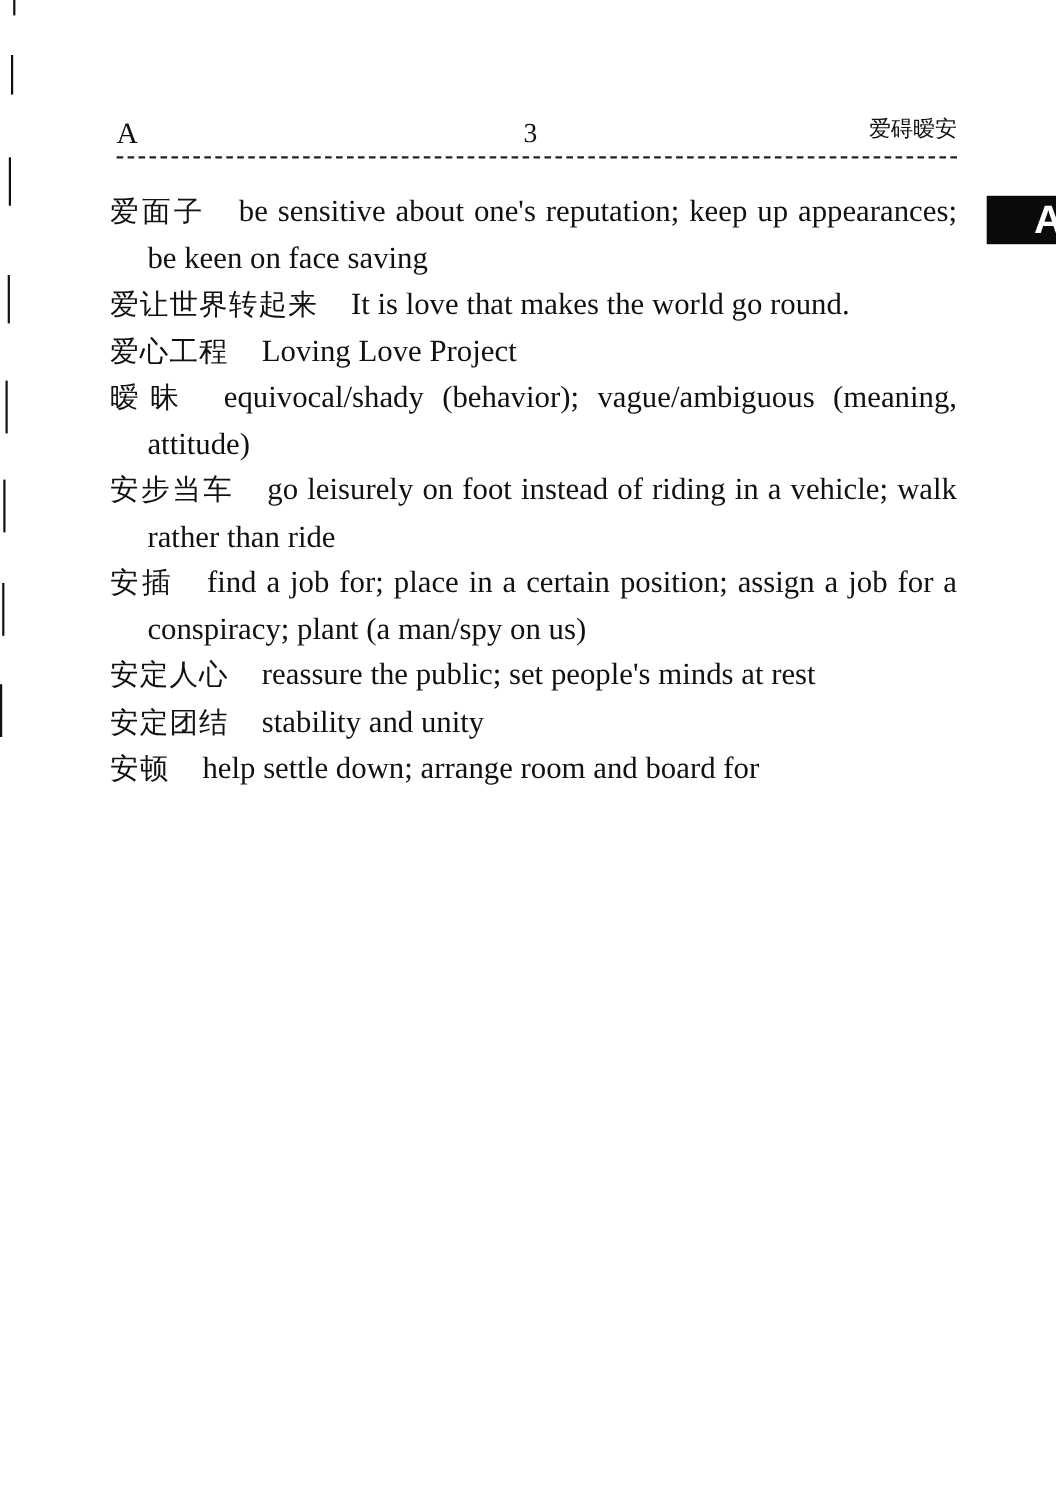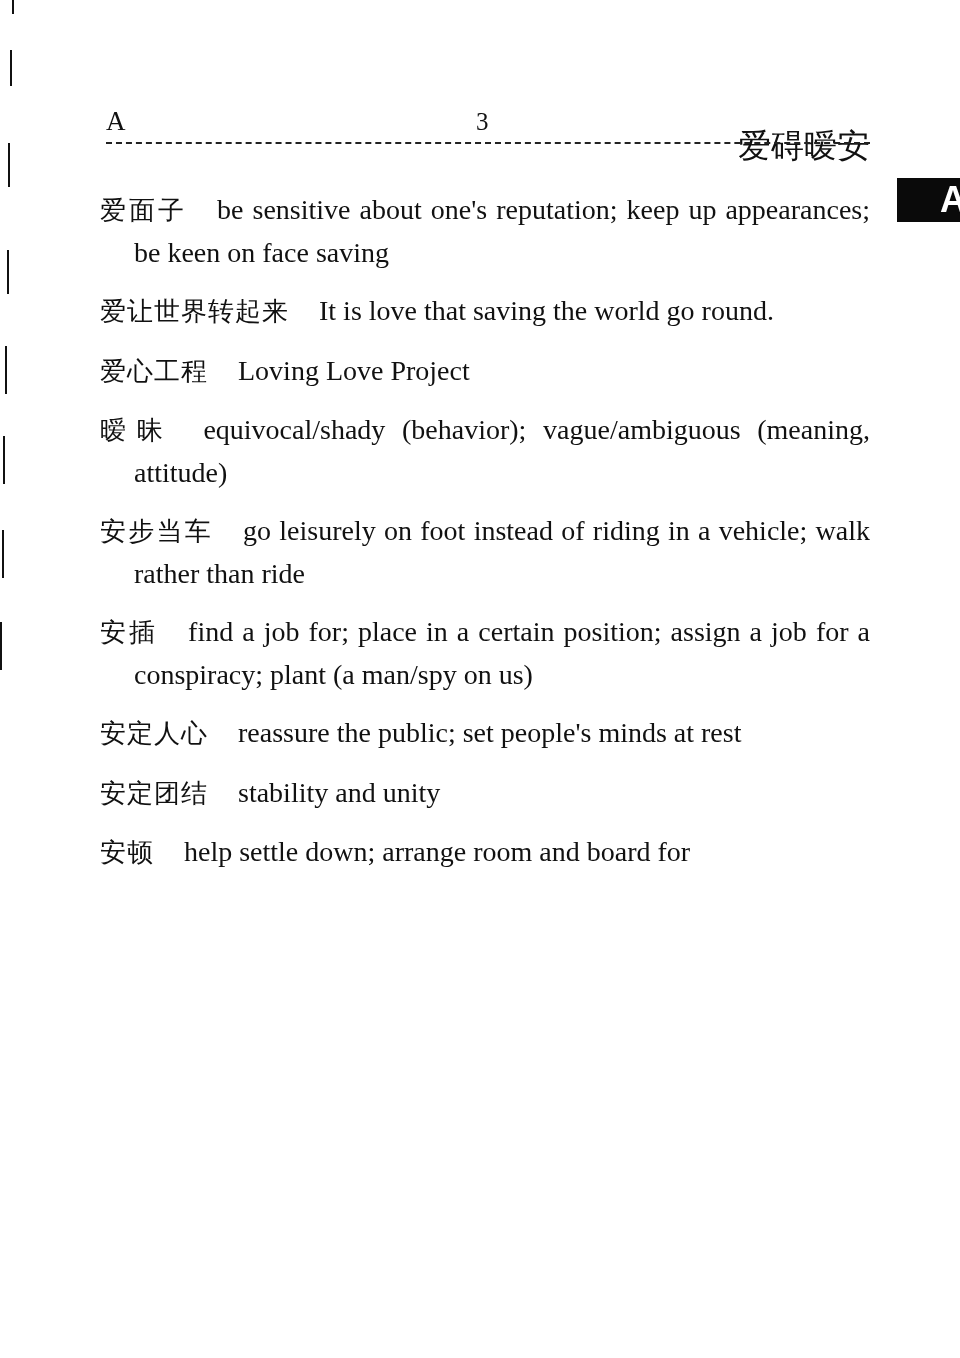--- a/index.html
+++ b/index.html
@@ -36,23 +36,22 @@
     .rh-center {
       position: absolute;
       left: 372px;
       top: 4px;
       font-size: 25px;
     }
     .rh-right {
       position: absolute;
       right: 0;
       top: 0;
-      font-size: 33px;
+      font-size: 20px;
       letter-spacing: 0px;
-      margin-top: 20px;
     }
     .rh-rule {
       position: absolute;
       left: 2px;
       right: 0;
       top: 38px;
       height: 0;
       border-top: 2px dashed #222;
     }
     .thumb-tab {
@@ -81,21 +80,20 @@
       left: 100px;
       top: 172px;
       width: 770px;
     }
     .entry {
       font-size: 28px;
       line-height: 41.5px;
       text-align: justify;
       padding-left: 34px;
       text-indent: -34px;
-      margin-top: 17px;
     }
     .hw {
       font-family: "DejaVu Sans", sans-serif;
       font-size: 26px;
       margin-right: 30px;
       letter-spacing: 1px;
     }
     .def {
     }
   </style>
@@ -117,21 +115,21 @@
   <span class="rh-right">爱碍暧安</span>
   <div class="rh-rule"></div>
 </div>
 
 <div class="thumb-tab">
   <span>A</span>
 </div>
 
 <div class="entries">
   <div class="entry"><span class="hw">爱面子</span><span class="def">be sensitive about one's reputation; keep up appearances; be keen on face saving</span></div>
-  <div class="entry"><span class="hw">爱让世界转起来</span><span class="def">It is love that saving the world go round.</span></div>
+  <div class="entry"><span class="hw">爱让世界转起来</span><span class="def">It is love that makes the world go round.</span></div>
   <div class="entry"><span class="hw">爱心工程</span><span class="def">Loving Love Project</span></div>
   <div class="entry"><span class="hw">暧昧</span><span class="def">equivocal/shady (behavior); vague/ambiguous (meaning, attitude)</span></div>
   <div class="entry"><span class="hw">安步当车</span><span class="def">go leisurely on foot instead of riding in a vehicle; walk rather than ride</span></div>
   <div class="entry"><span class="hw">安插</span><span class="def">find a job for; place in a certain position; assign a job for a conspiracy; plant (a man/spy on us)</span></div>
   <div class="entry"><span class="hw">安定人心</span><span class="def">reassure the public; set people's minds at rest</span></div>
   <div class="entry"><span class="hw">安定团结</span><span class="def">stability and unity</span></div>
   <div class="entry"><span class="hw">安顿</span><span class="def">help settle down; arrange room and board for</span></div>
 </div>
 
 </body></html>

